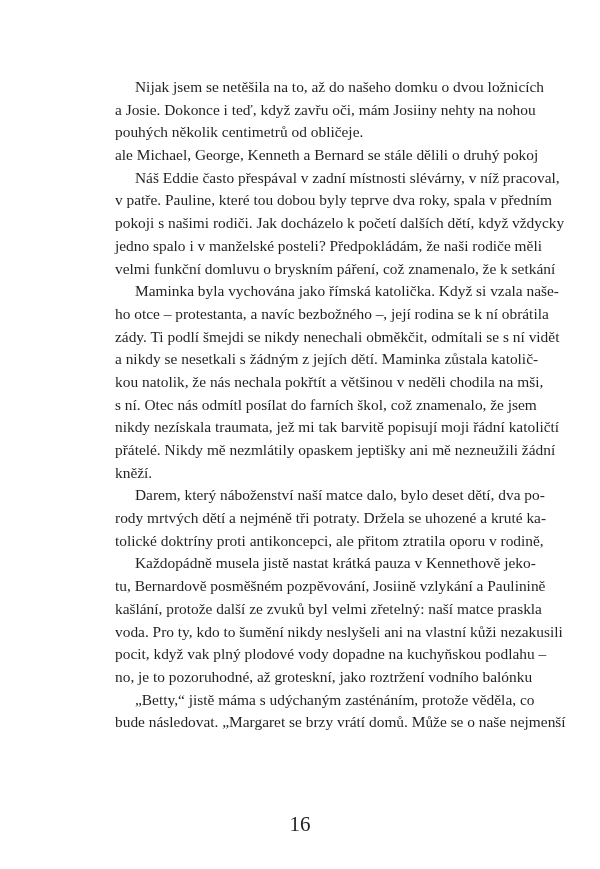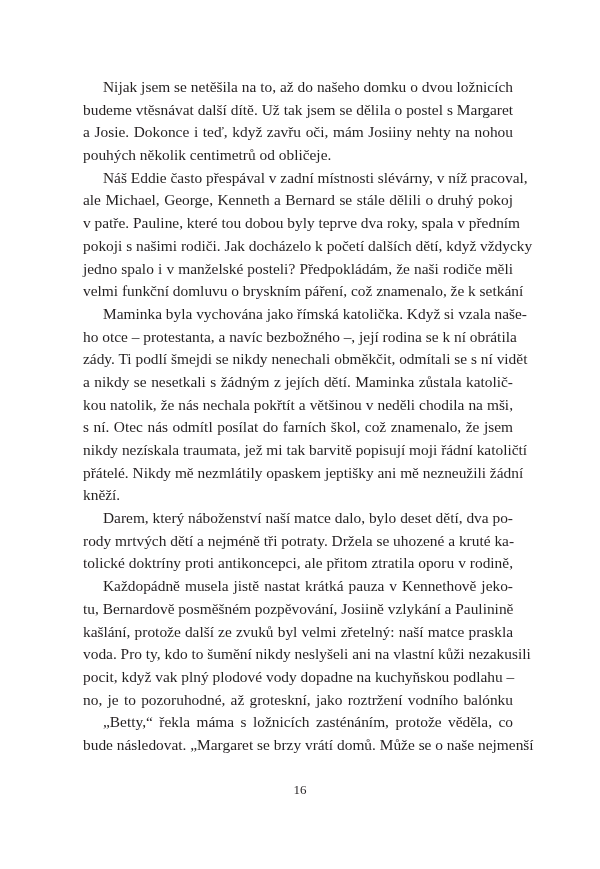--- a/index.html
+++ b/index.html
@@ -13,49 +13,49 @@
       font-size: 15.4px;
       line-height: 22.7px;
       color: #231f20;
     }
     .line {
       display: block;
       white-space: nowrap;
       text-align: justify;
       text-align-last: justify;
       height: 22.7px;
+      margin-left: 32px;
     }
     .line.indent { padding-left: 20px; }
     .line.last { text-align-last: left; }
     .page-number {
       position: absolute;
       left: 0;
       width: 600px;
-      top: 782px;
+      top: 812px;
       text-align: center;
       font-family: "Liberation Serif", "DejaVu Serif", serif;
-      font-size: 13px;
+      font-size: 21px;
       color: #231f20;
     }
   </style>
 </head>
 <body>
 
 <div class="page">
 
   <div>
     <span class="line indent">Nijak jsem se netěšila na to, až do našeho domku o dvou ložnicích</span>
-    <span class="line">budeme vtěsnávat další dítě. Už tak jsem se dělila o postel s Margaret</span>
     <span class="line">a Josie. Dokonce i teď, když zavřu oči, mám Josiiny nehty na nohou</span>
     <span class="line last">pouhých několik centimetrů od obličeje.</span>
   </div>
 
   <div>
+    <span class="line">ale Michael, George, Kenneth a Bernard se stále dělili o druhý pokoj</span>
     <span class="line indent">Náš Eddie často přespával v zadní místnosti slévárny, v níž pracoval,</span>
-    <span class="line">ale Michael, George, Kenneth a Bernard se stále dělili o druhý pokoj</span>
     <span class="line">v patře. Pauline, které tou dobou byly teprve dva roky, spala v předním</span>
     <span class="line">pokoji s našimi rodiči. Jak docházelo k početí dalších dětí, když vždycky</span>
     <span class="line">jedno spalo i v manželské posteli? Předpokládám, že naši rodiče měli</span>
     <span class="line">velmi funkční domluvu o bryskním páření, což znamenalo, že k setkání</span>
   </div>
 
   <div>
     <span class="line indent">Maminka byla vychována jako římská katolička. Když si vzala naše-</span>
     <span class="line">ho otce – protestanta, a navíc bezbožného –, její rodina se k ní obrátila</span>
     <span class="line">zády. Ti podlí šmejdi se nikdy nenechali obměkčit, odmítali se s ní vidět</span>
@@ -76,18 +76,18 @@
   <div>
     <span class="line indent">Každopádně musela jistě nastat krátká pauza v Kennethově jeko-</span>
     <span class="line">tu, Bernardově posměšném pozpěvování, Josiině vzlykání a Paulinině</span>
     <span class="line">kašlání, protože další ze zvuků byl velmi zřetelný: naší matce praskla</span>
     <span class="line">voda. Pro ty, kdo to šumění nikdy neslyšeli ani na vlastní kůži nezakusili</span>
     <span class="line">pocit, když vak plný plodové vody dopadne na kuchyňskou podlahu –</span>
     <span class="line">no, je to pozoruhodné, až groteskní, jako roztržení vodního balónku</span>
   </div>
 
   <div>
-    <span class="line indent">„Betty,“ řekla máma s ložnicích zasténáním, protože věděla, co</span>
+    <span class="line indent">„Betty,“ jistě máma s udýchaným zasténáním, protože věděla, co</span>
     <span class="line">bude následovat. „Margaret se brzy vrátí domů. Může se o naše nejmenší</span>
   </div>
 </div>
 
 <div class="page-number">16</div>
 
 </body></html>

